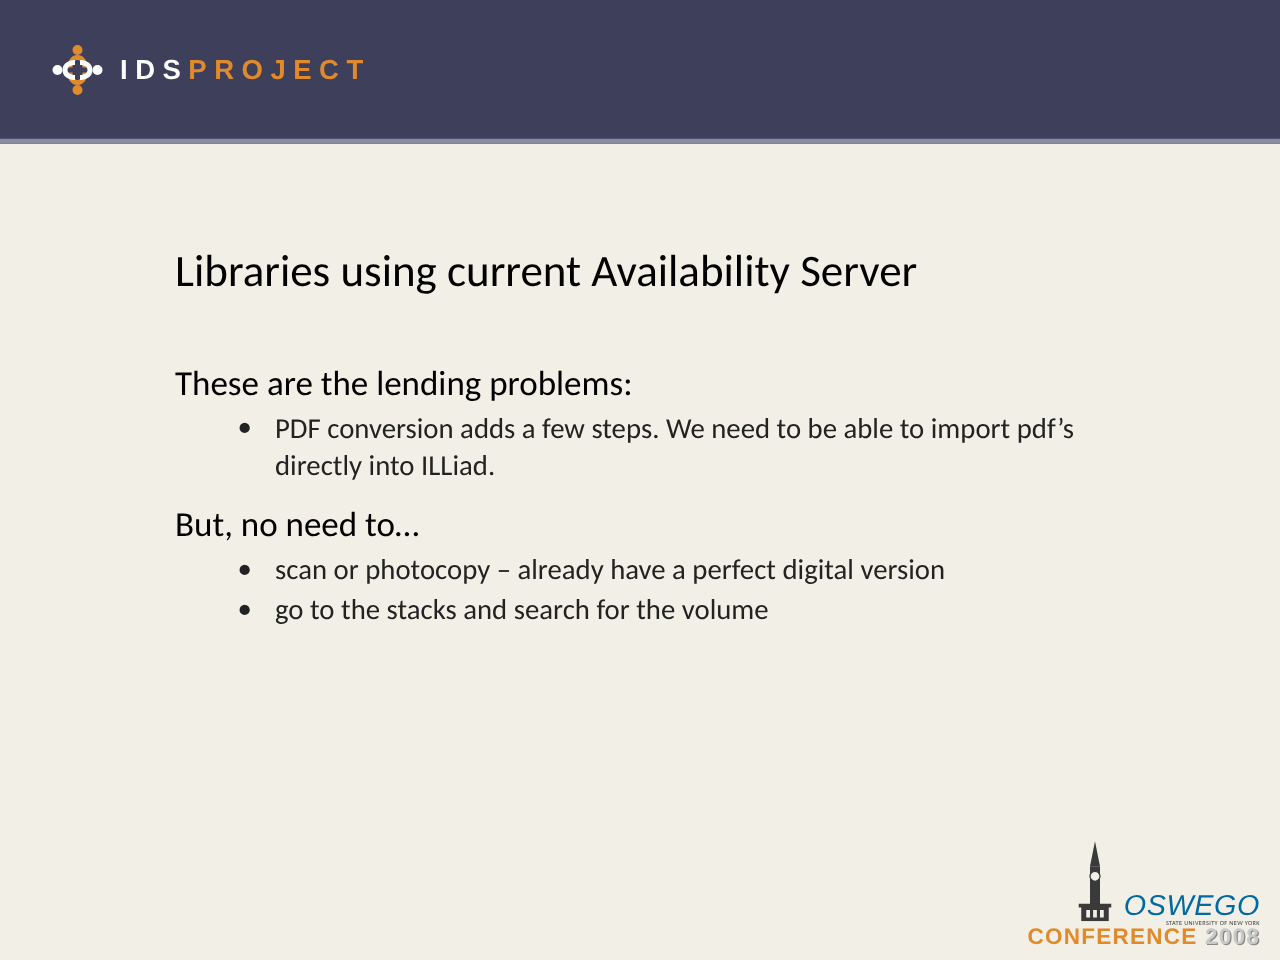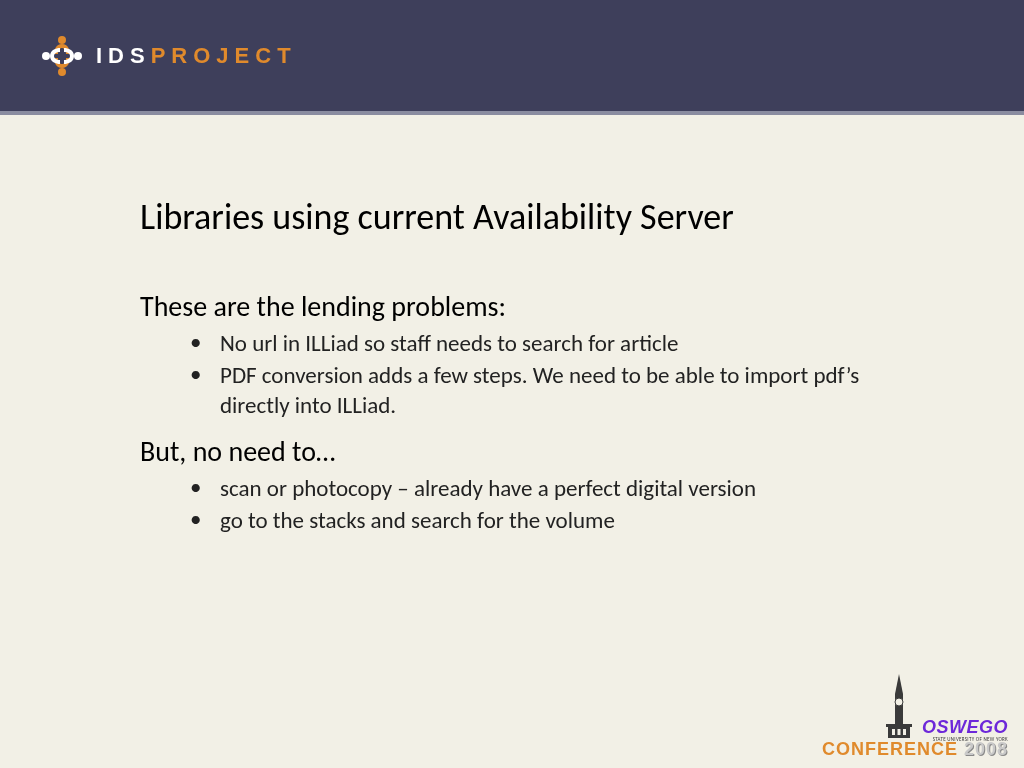--- a/index.html
+++ b/index.html
@@ -79,24 +79,24 @@
     text-align: right;
   }
   .footer-logo .tower-row {
     display: flex;
     align-items: flex-end;
     justify-content: flex-end;
     gap: 6px;
   }
   .footer-logo .oswego {
     font-family: Arial, sans-serif;
-    font-weight: 700;
+    font-weight: 400;
     font-style: italic;
-    font-size: 18px;
-    color: #6d28d9;
+    font-size: 23px;
+    color: #0369a1;
     letter-spacing: 0.5px;
   }
   .footer-logo .oswego-sub {
     font-size: 5px;
     color: #3a3a3a;
     letter-spacing: 0.3px;
     margin-top: -2px;
     display:block;
   }
   .footer-logo .idsproj-row {
@@ -153,21 +153,20 @@
       <span class="ids">IDS</span><span class="project">PROJECT</span>
     </span>
   </div>
 </div>
 
 <div class="content">
   <h1 class="title">Libraries using current Availability Server</h1>
 
   <h2 class="subhead">These are the lending problems:</h2>
   <ul class="bullets">
-    <li>No url in ILLiad so staff needs to search for article</li>
     <li>PDF conversion adds a few steps.  We need to be able to import pdf’s directly into ILLiad.</li>
   </ul>
 
   <h2 class="subhead">But, no need to…</h2>
   <ul class="bullets">
     <li>scan or photocopy – already have a perfect digital version</li>
     <li>go to the stacks and search for the volume</li>
   </ul>
 </div>
 

